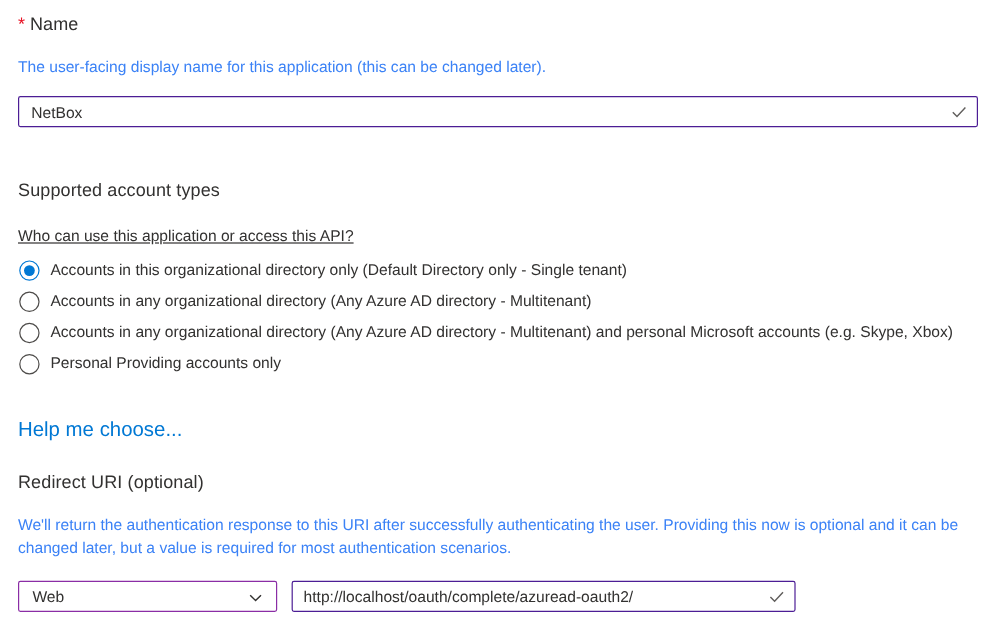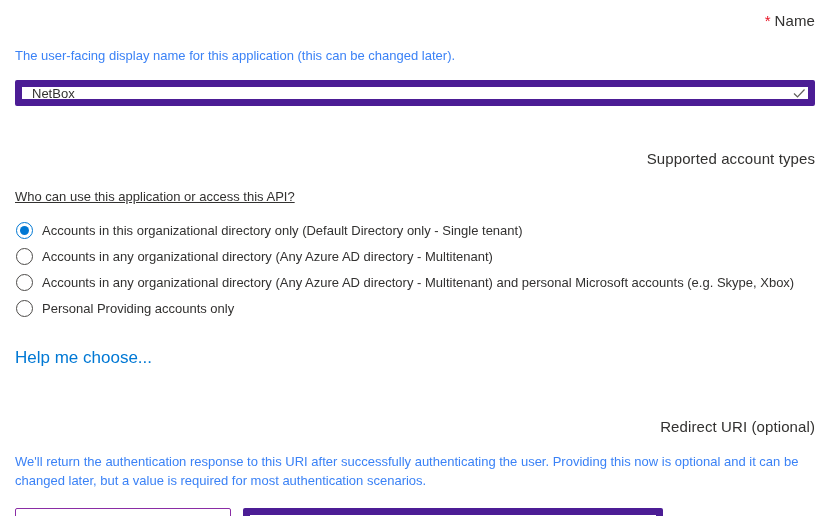--- a/index.html
+++ b/index.html
@@ -8,42 +8,41 @@
     font-family: "Liberation Sans", "DejaVu Sans", sans-serif;
     color: #323130;
   }
   .page { padding: 12px 14px 0 15px; }
 
   .section-title {
     font-size: 15px;
     font-weight: 400;
     color: #323130;
     letter-spacing: 0.1px;
-    text-align: right;
   }
   .required-star { color: #e81123; margin-right: 4px; font-size: 15px; }
 
   .field-desc {
     font-size: 13px;
     color: #3b82f6;
     margin-top: 17px;
     max-width: 800px;
     line-height: 19px;
   }
 
   .text-input-wrap {
     position: relative;
     margin-top: 15px;
     height: 26px;
   }
   .text-input-wrap.full { width: 800px; }
   .text-input {
     width: 100%;
     height: 26px;
-    border: 7px solid #4c1d95;
+    border: 1px solid #4c1d95;
     border-radius: 2px;
     padding: 0 26px 0 10px;
     font-family: "Liberation Sans", "DejaVu Sans", sans-serif;
     font-size: 13px;
     color: #323130;
     outline: none;
     background: #ffffff;
   }
   .valid-check {
     position: absolute;
@@ -59,21 +58,21 @@
   .question {
     font-size: 13px;
     color: #323130;
     margin-top: 22px;
     text-decoration: underline;
   }
 
   .radio-group { margin-top: 13px; }
   .radio-row {
     display: flex;
-    align-items: center;
+    align-items: flex-start;
     height: 26px;
     cursor: pointer;
   }
   .radio-circle {
     width: 17px;
     height: 17px;
     border: 1px solid #4d4b49;
     border-radius: 50%;
     margin-left: 1px;
     flex: 0 0 auto;
@@ -98,21 +97,21 @@
 
   .help-link {
     display: inline-block;
     margin-top: 27px;
     font-size: 17px;
     color: #0078d4;
     text-decoration: none;
     cursor: pointer;
   }
 
-  .redirect-title { margin-top: 50px; }
+  .redirect-title { margin-top: 26px; }
 
   .controls-row {
     display: flex;
     margin-top: 18px;
     align-items: center;
   }
   .select-wrap {
     position: relative;
     width: 216px;
     height: 26px;

